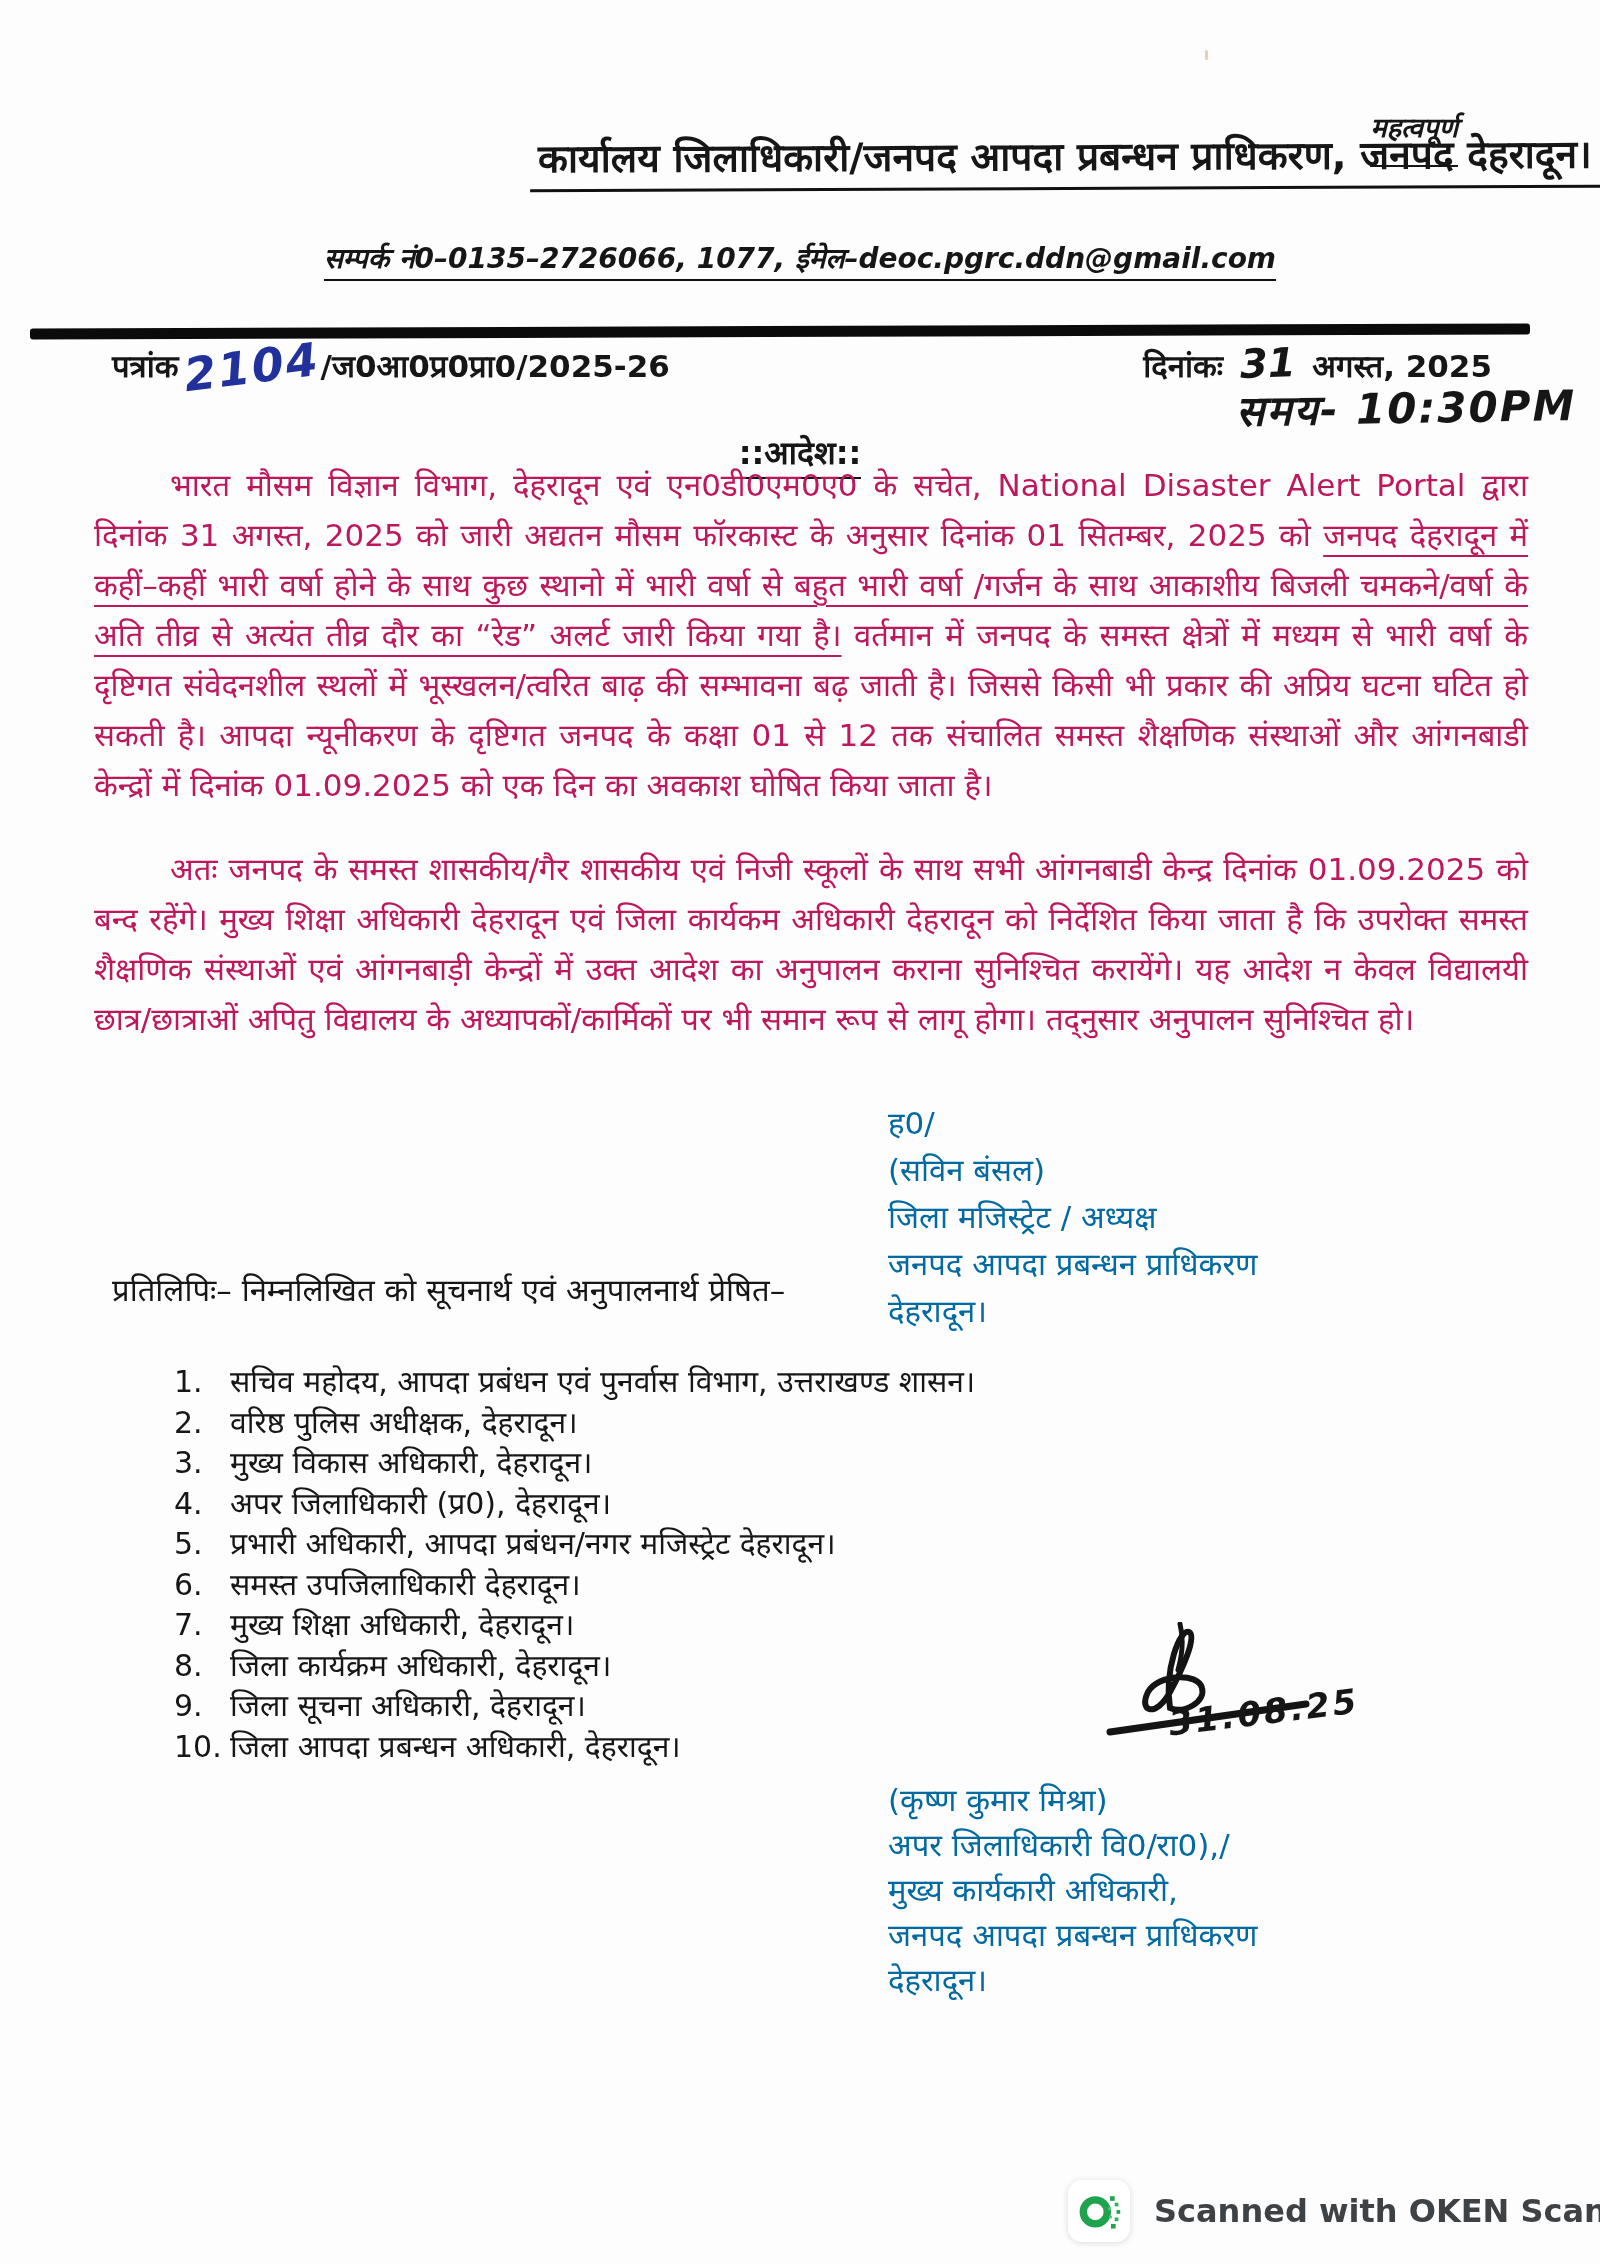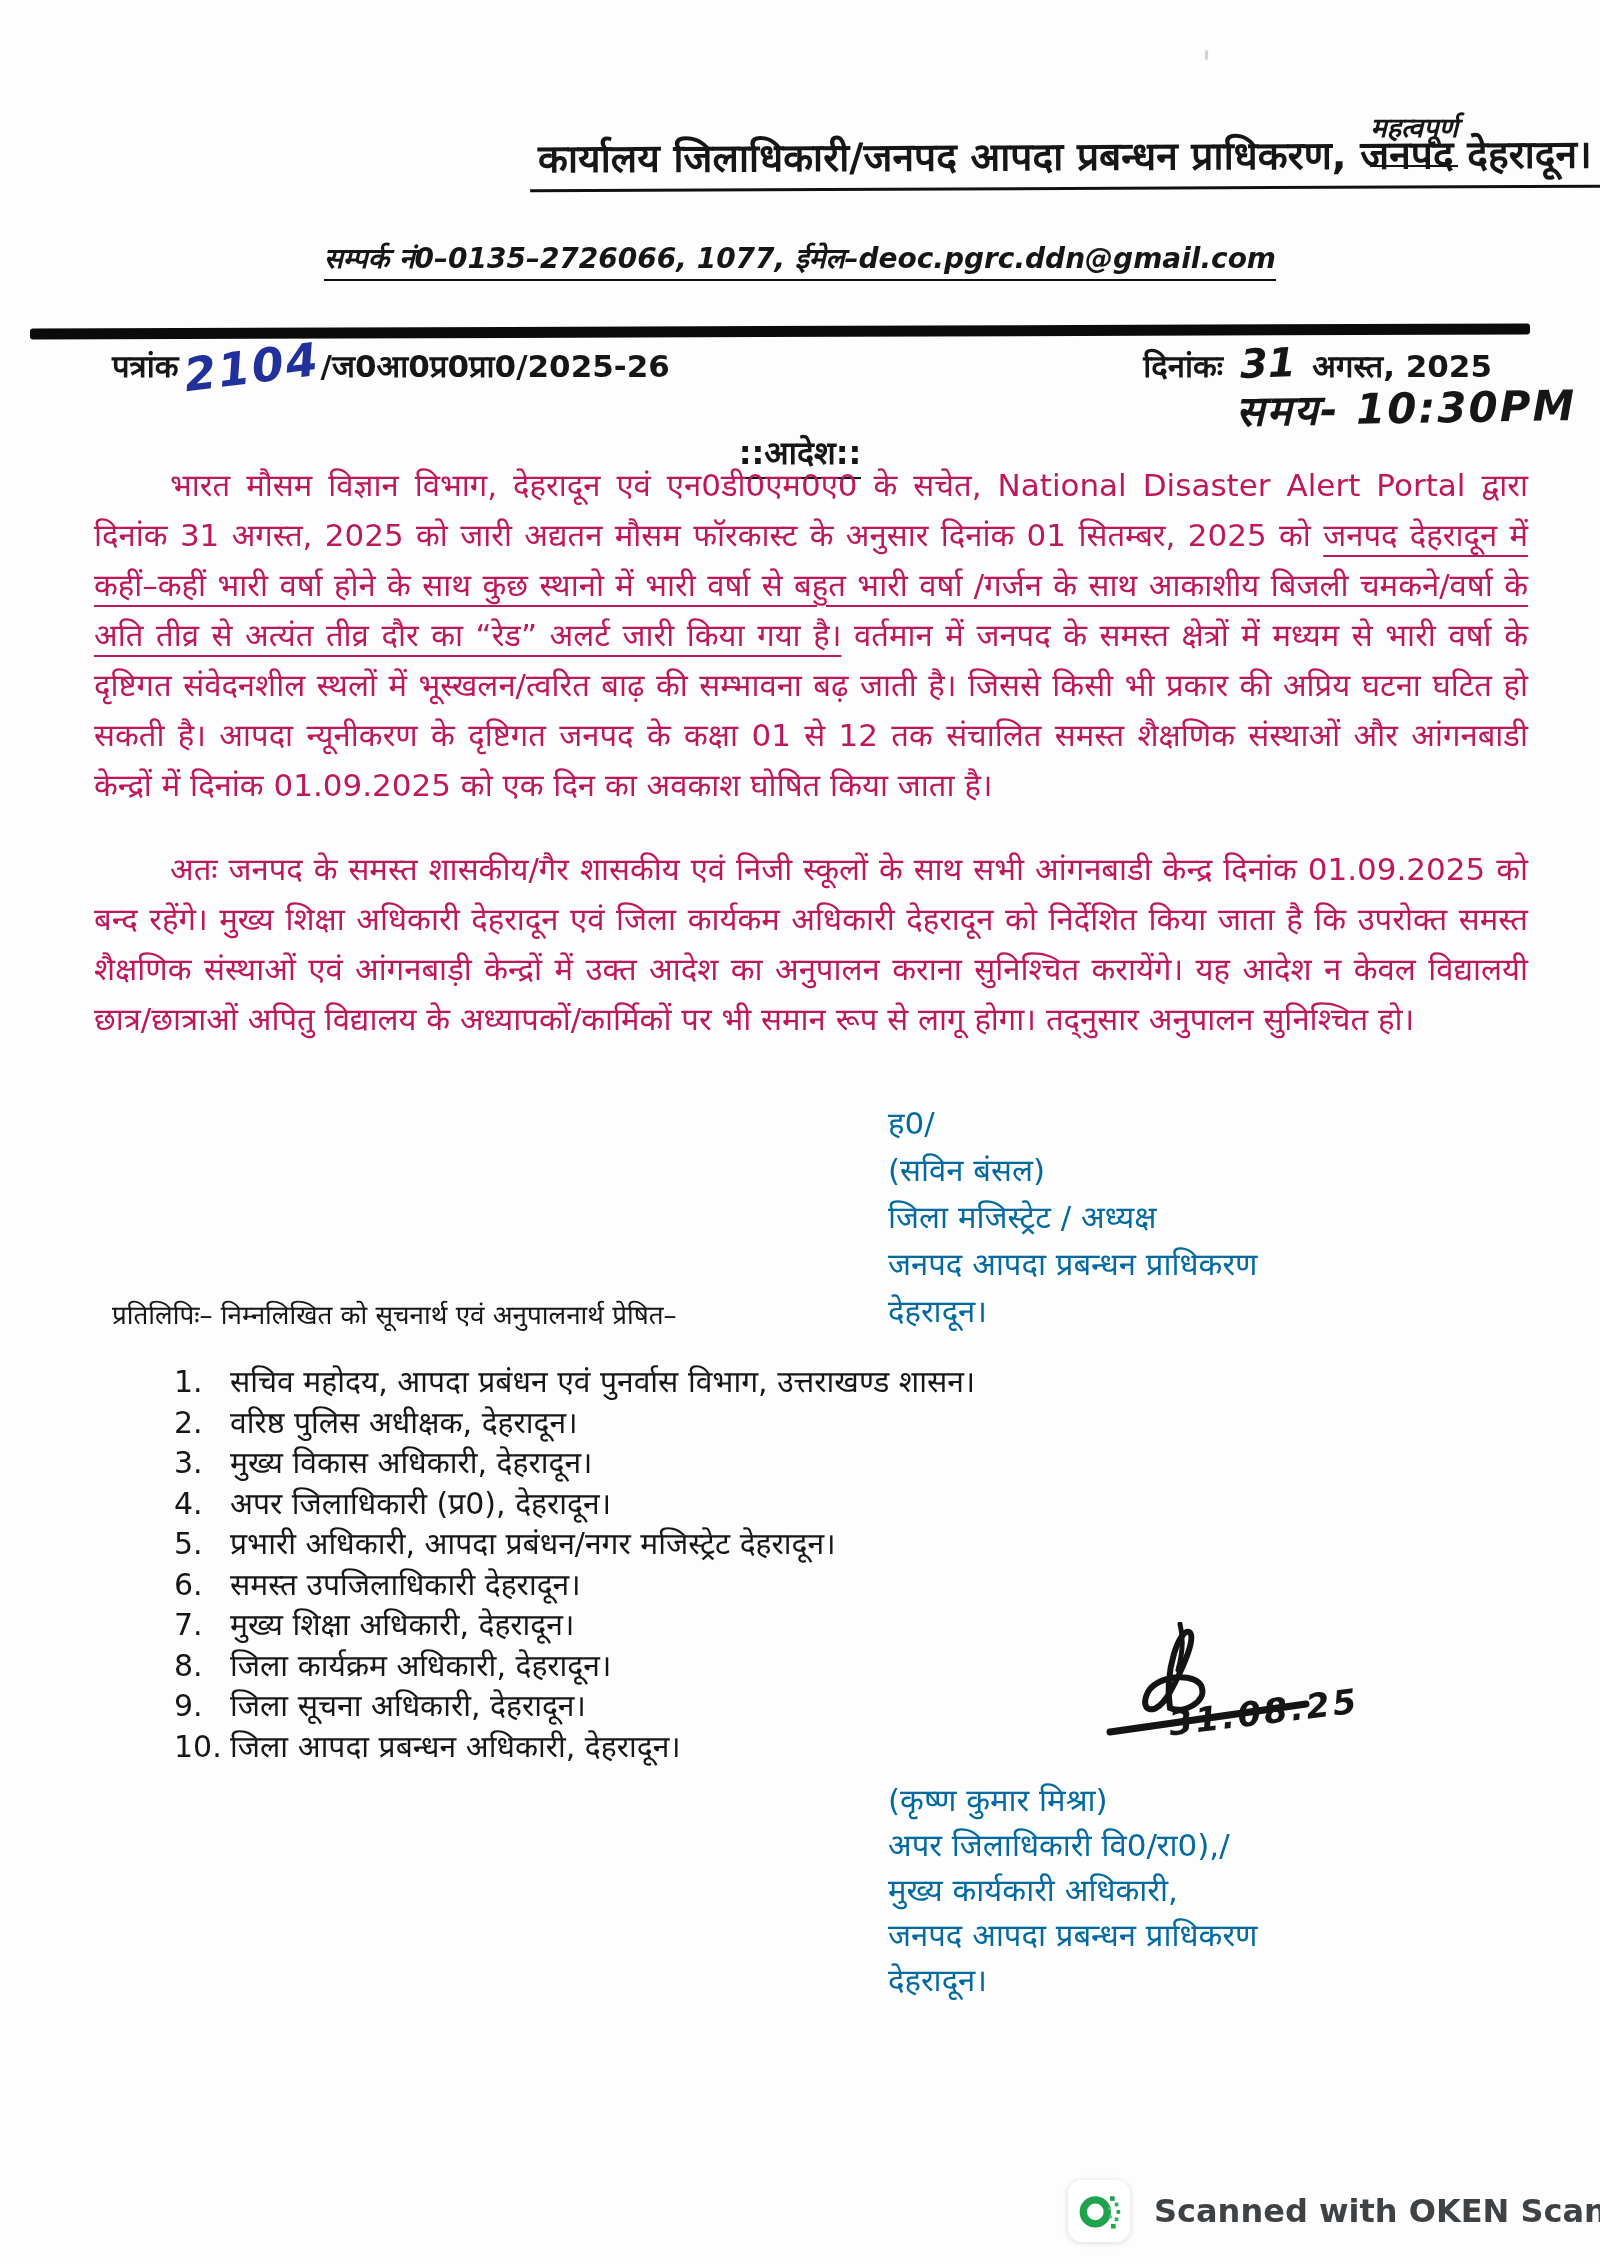--- a/index.html
+++ b/index.html
@@ -91,22 +91,22 @@
   }
   
   .sig{
     position:absolute;text-align:left;
     font-size:31px;font-weight:500;color:#0369a1;
   }
   .sig1{top:1100px;left:888px;width:560px;line-height:47px;}
   .sig2{top:1778px;left:888px;width:560px;line-height:45px;}
   
   .copies-heading{
-    position:absolute;top:1296px;left:112px;
-    font-size:26px;font-weight:500;
+    position:absolute;top:1268px;left:112px;
+    font-size:31px;font-weight:500;
   }
   .copies-list{
     position:absolute;top:1346px;left:158px;width:940px;
     margin:16px;padding:0;list-style:none;counter-reset:n;
     font-size:30px;line-height:40.5px;font-weight:500;
   }
   .copies-list li::before{
     counter-increment:n;
     content:counter(n) ".";
     display:inline-block;width:56px;

